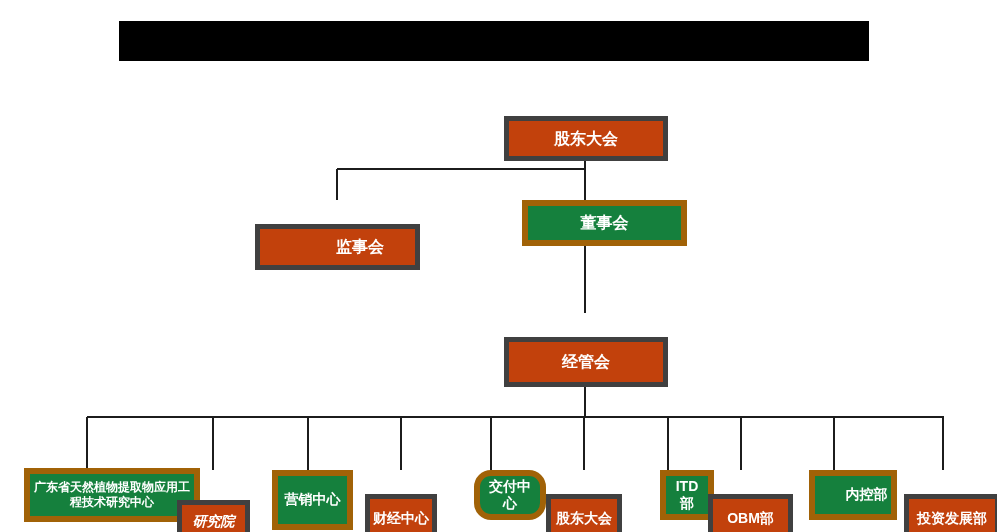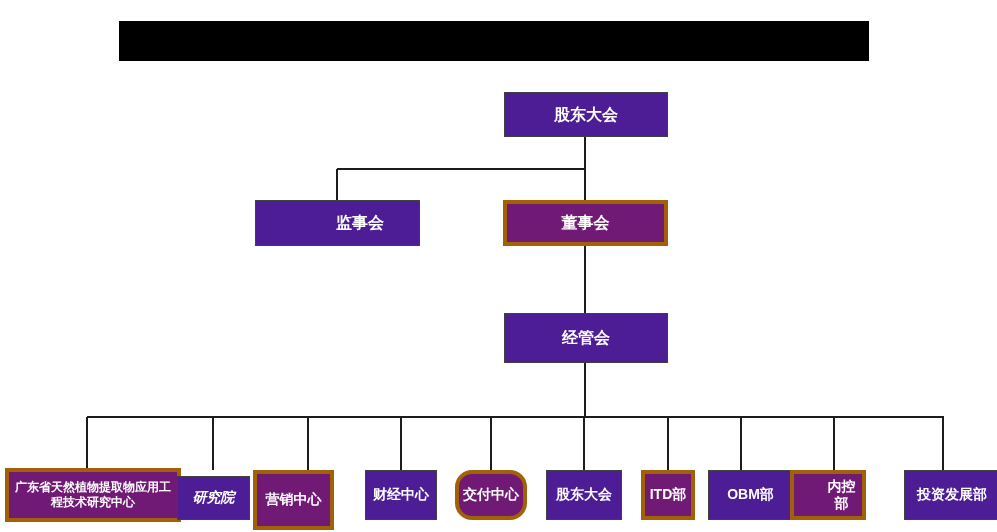--- a/index.html
+++ b/index.html
@@ -14,22 +14,22 @@
   .org-node{
     position:absolute;
     box-sizing:border-box;
     display:flex;align-items:center;justify-content:center;
     text-align:center;
     color:#ffffff;
     font-weight:bold;
     line-height:1.25;
     padding:2px 3px;
   }
-  .org-node.dark{background:#4c1d95;border:1px solid #404040;}
-  .org-node.light{background:#701a75;border:4px solid #a16207;}
+  .org-node.dark{background:#c2410c;border:5px solid #404040;margin-top:24px;}
+  .org-node.light{background:#15803d;border:6px solid #a16207;margin-left:19px;}
   .connector{position:absolute;background:#1c1c1c;}
 </style>
 </head>
 <body>
 
 <div id="canvas">
   <div class="redacted-bar" style="left: 119px; top: 21px; width: 750px; height: 40px; background: rgb(0, 0, 0);"></div>
   <div id="connector-layer">
       <div class="connector" style="background: rgb(28, 28, 28); left: 584px; top: 137px; width: 2px; height: 63px;"></div>
       <div class="connector" style="background: rgb(28, 28, 28); left: 337px; top: 168px; width: 249px; height: 2px;"></div>
@@ -54,16 +54,16 @@
       <div class="org-node light" style="left: 503px; top: 200px; width: 165px; height: 46px; font-size: 16px;">董事会</div>
       <div class="org-node dark" style="left: 504px; top: 313px; width: 164px; height: 50px; font-size: 16px;">经管会</div>
       <div class="org-node light" style="left: 5px; top: 468px; width: 176px; height: 54px; font-size: 12px;">广东省天然植物提取物应用工程技术研究中心</div>
       <div class="org-node dark" style="left: 177px; top: 476px; width: 73px; height: 44px; font-size: 14px; font-style: italic;">研究院</div>
       <div class="org-node light" style="left: 253px; top: 470px; width: 81px; height: 60px; font-size: 14px;">营销中心</div>
       <div class="org-node dark" style="left: 365px; top: 470px; width: 72px; height: 50px; font-size: 14px;">财经中心</div>
       <div class="org-node light" style="left: 455px; top: 470px; width: 72px; height: 50px; font-size: 14px; border-radius: 17px;">交付中心</div>
       <div class="org-node dark" style="left: 546px; top: 470px; width: 76px; height: 50px; font-size: 14px;">股东大会</div>
       <div class="org-node light" style="left: 641px; top: 470px; width: 54px; height: 50px; font-size: 14px;">ITD部</div>
       <div class="org-node dark" style="left: 708px; top: 470px; width: 85px; height: 50px; font-size: 14px;">OBM部</div>
-      <div class="org-node light" style="left: 790px; top: 470px; width: 76px; height: 50px; font-size: 14px; padding-left: 30px;">内控部</div>
+      <div class="org-node light" style="left: 790px; top: 470px; width: 88px; height: 50px; font-size: 14px; padding-left: 30px;">内控部</div>
       <div class="org-node dark" style="left: 904px; top: 470px; width: 96px; height: 50px; font-size: 14px;">投资发展部</div>
     </div>
 </div>
 
 </body></html>

